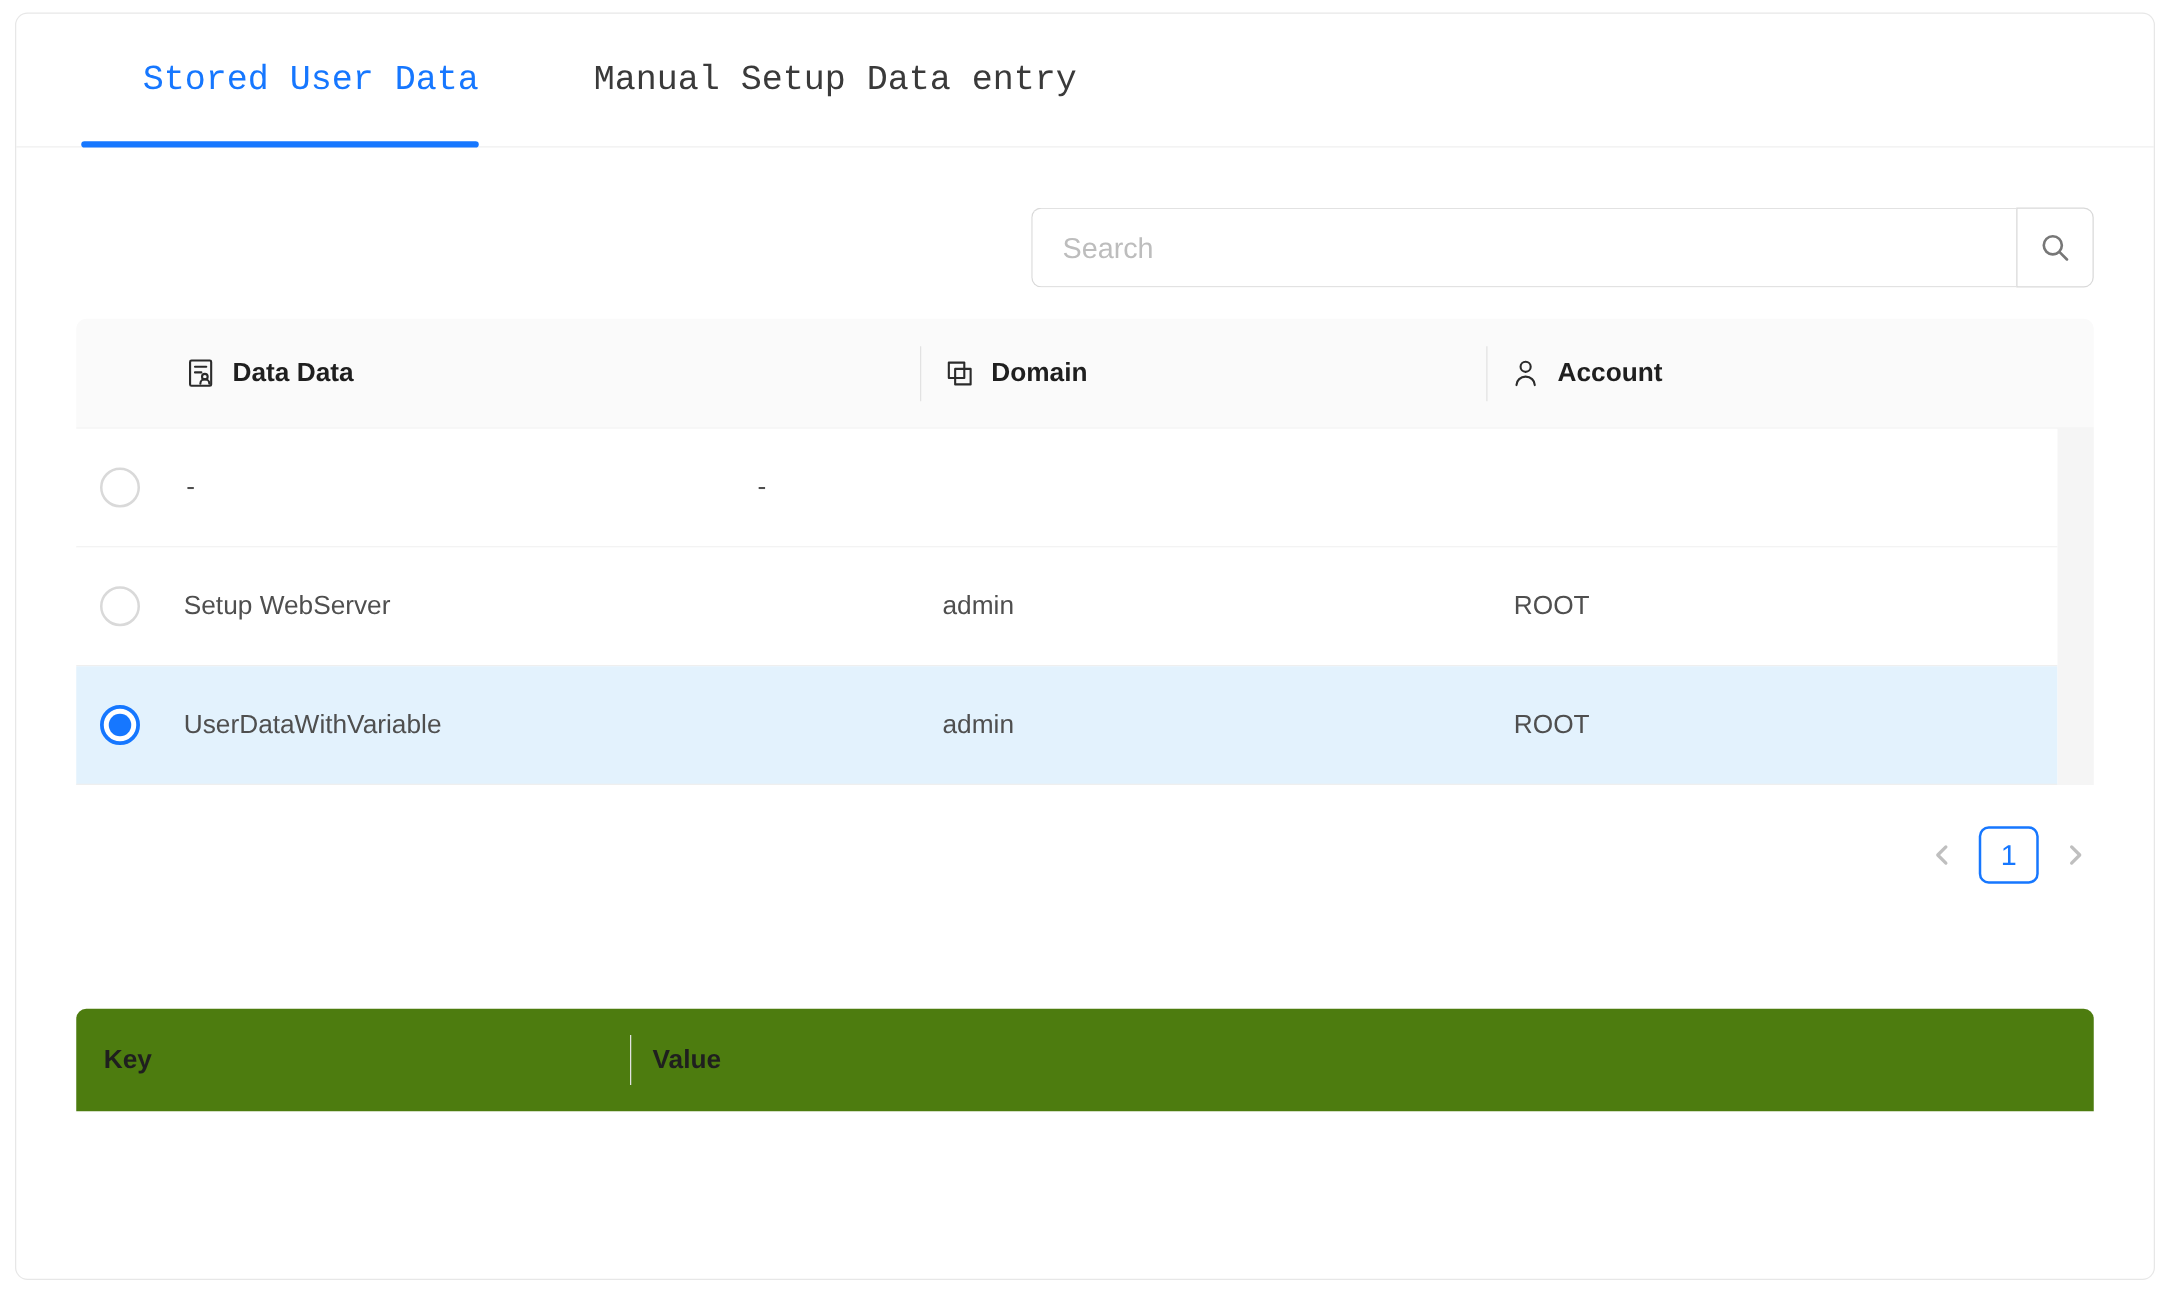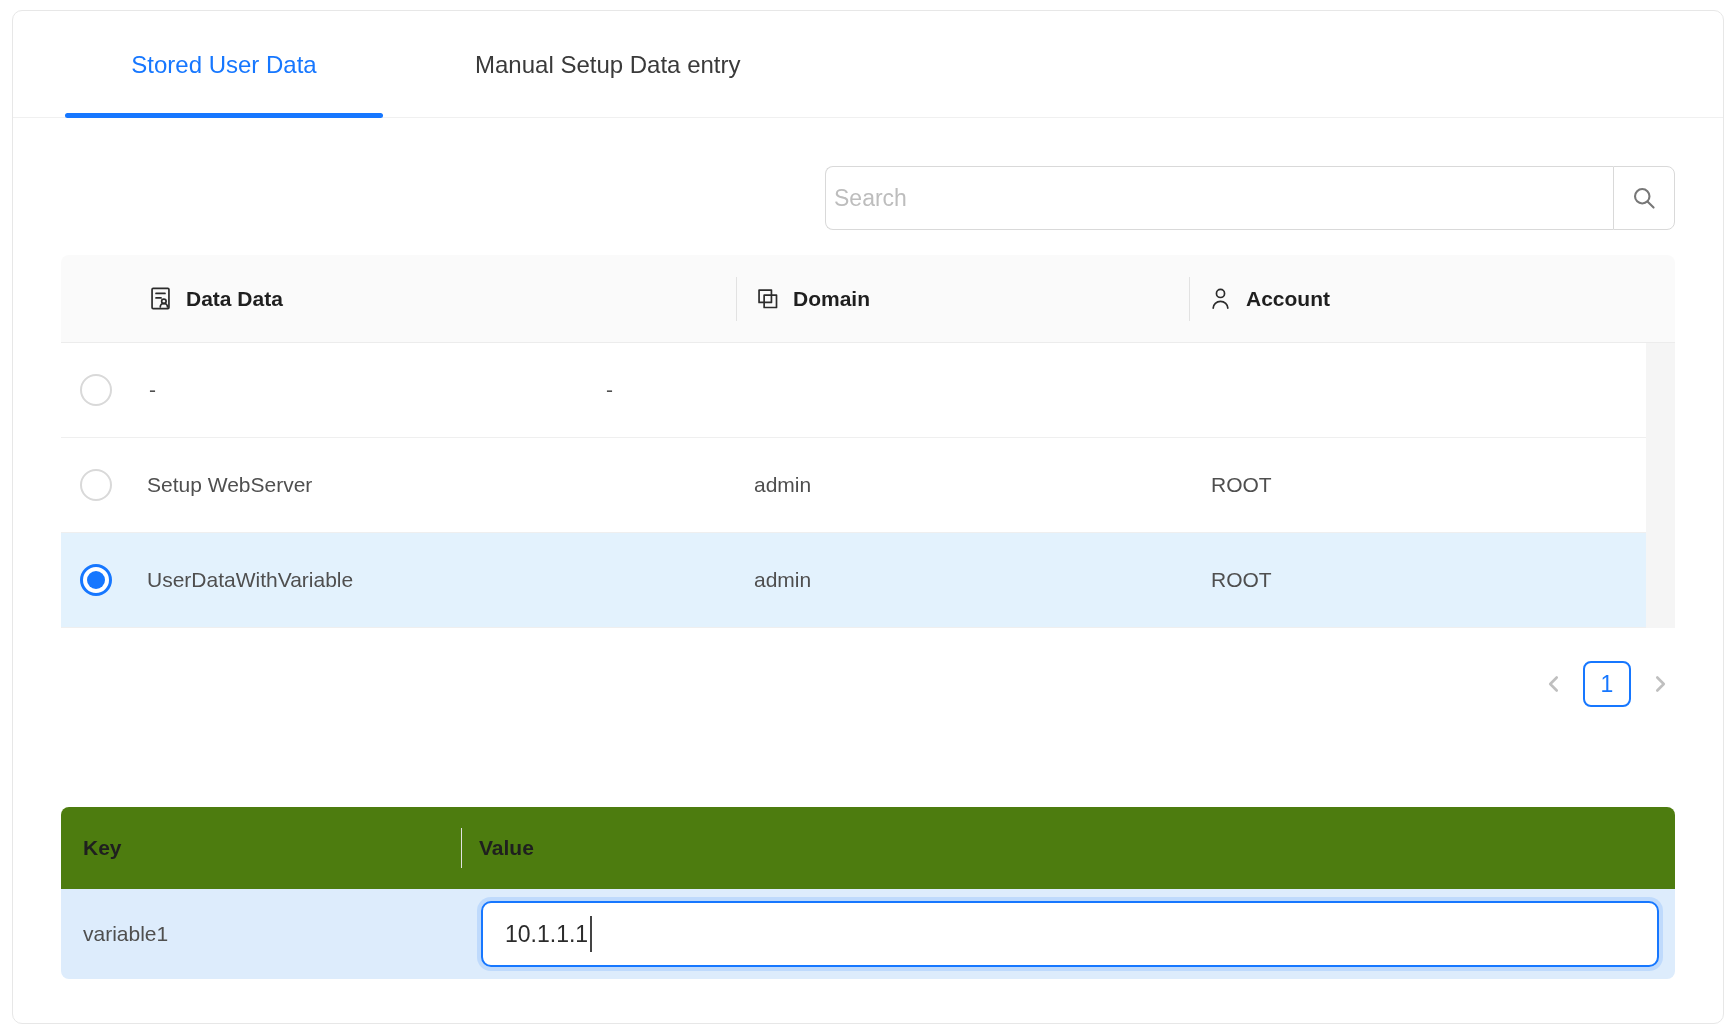--- a/index.html
+++ b/index.html
@@ -15,36 +15,37 @@
     background:#fff; border:1px solid #e7e7e7; border-radius:10px;
   }
 
   
   .tabbar {
     position:absolute; left:0; top:0; width:100%; height:107px;
     border-bottom:1px solid #f0f0f0;
   }
   .tab {
     position:absolute; top:0; height:107px; display:flex; align-items:center;
-    justify-content:center; font-size:24px; color:#3a3a3a; cursor:pointer;
+    justify-content:flex-end; font-size:28px; color:#3a3a3a; cursor:pointer;
     white-space:nowrap;
+    font-family:Liberation Mono, monospace;
   }
   .tab.active { color:#1677ff; font-weight:500; }
   .tab1 { left:52px; width:318px; }
   .tab2 { left:462px; }
   .inkbar {
     position:absolute; left:52px; bottom:-1px; width:318px; height:5px;
     background:#1677ff; border-radius:3px;
   }
 
   
   .searchwrap { position:absolute; left:812px; top:155px; width:850px; height:64px; display:flex; }
   .search-input {
     flex:1; height:100%; border:1px solid #d9d9d9; border-right:none;
-    border-radius:8px 0 0 8px; font-size:23px; padding:0 8px; color:#333;
+    border-radius:8px 0 0 8px; font-size:23px; padding:0 24px; color:#333;
     outline:none; font-family:"Liberation Sans", sans-serif; background:#fff;
   }
   .search-input::placeholder { color:#bdbdbd; }
   .search-btn {
     width:62px; height:100%; border:1px solid #d9d9d9; border-radius:0 8px 8px 0;
     background:#fff; display:flex; align-items:center; justify-content:center; cursor:pointer;
     padding:0;
   }
 
   
@@ -98,21 +99,21 @@
     justify-content:center; cursor:pointer; font-family:"Liberation Sans", sans-serif;
   }
 
   
   .kv { position:absolute; left:48px; top:796px; width:1614px; }
   .kv-head {
     height:82px; background:#4d7c0f; border-radius:8px 8px 0 0;
     display:flex; align-items:center; font-size:21px; font-weight:700; color:#1f1f1f;
   }
   .kv-col-key { width:400px; padding-left:22px; }
-  .kv-col-val { flex:1; padding-left:18px; position:relative; height:100%; display:flex; align-items:center; }
+  .kv-col-val { flex:1; padding-left:18px; position:relative; height:100%; display:flex; align-items:center;margin-left:43px; }
   .kv-col-val::before {
     content:''; position:absolute; left:0; top:50%; transform:translateY(-50%);
     width:1px; height:40px; background:#e2e2e2;
   }
   .kv-row {
     height:90px; background:#ddecfc; border-radius:0 0 8px 8px;
     display:flex; align-items:center; font-size:21px; color:#4f4f4f;
   }
   .kv-row .kv-col-val::before { display:none; }
   .kv-row .kv-col-val { padding-left:20px; }
@@ -232,24 +233,15 @@
           </svg>
       </span>
     </button>
   </div>
 
   <div class="kv">
     <div class="kv-head">
       <div class="kv-col-key">Key</div>
       <div class="kv-col-val">Value</div>
     </div>
-    <div class="kv-row">
-      <div class="kv-col-key">variable1</div>
-      <div class="kv-col-val">
-        <div class="value-input">
-          <span>10.1.1.1</span>
-          <span class="caret"></span>
-        </div>
-      </div>
-    </div>
   </div>
 
 </div>
 
 </body></html>

